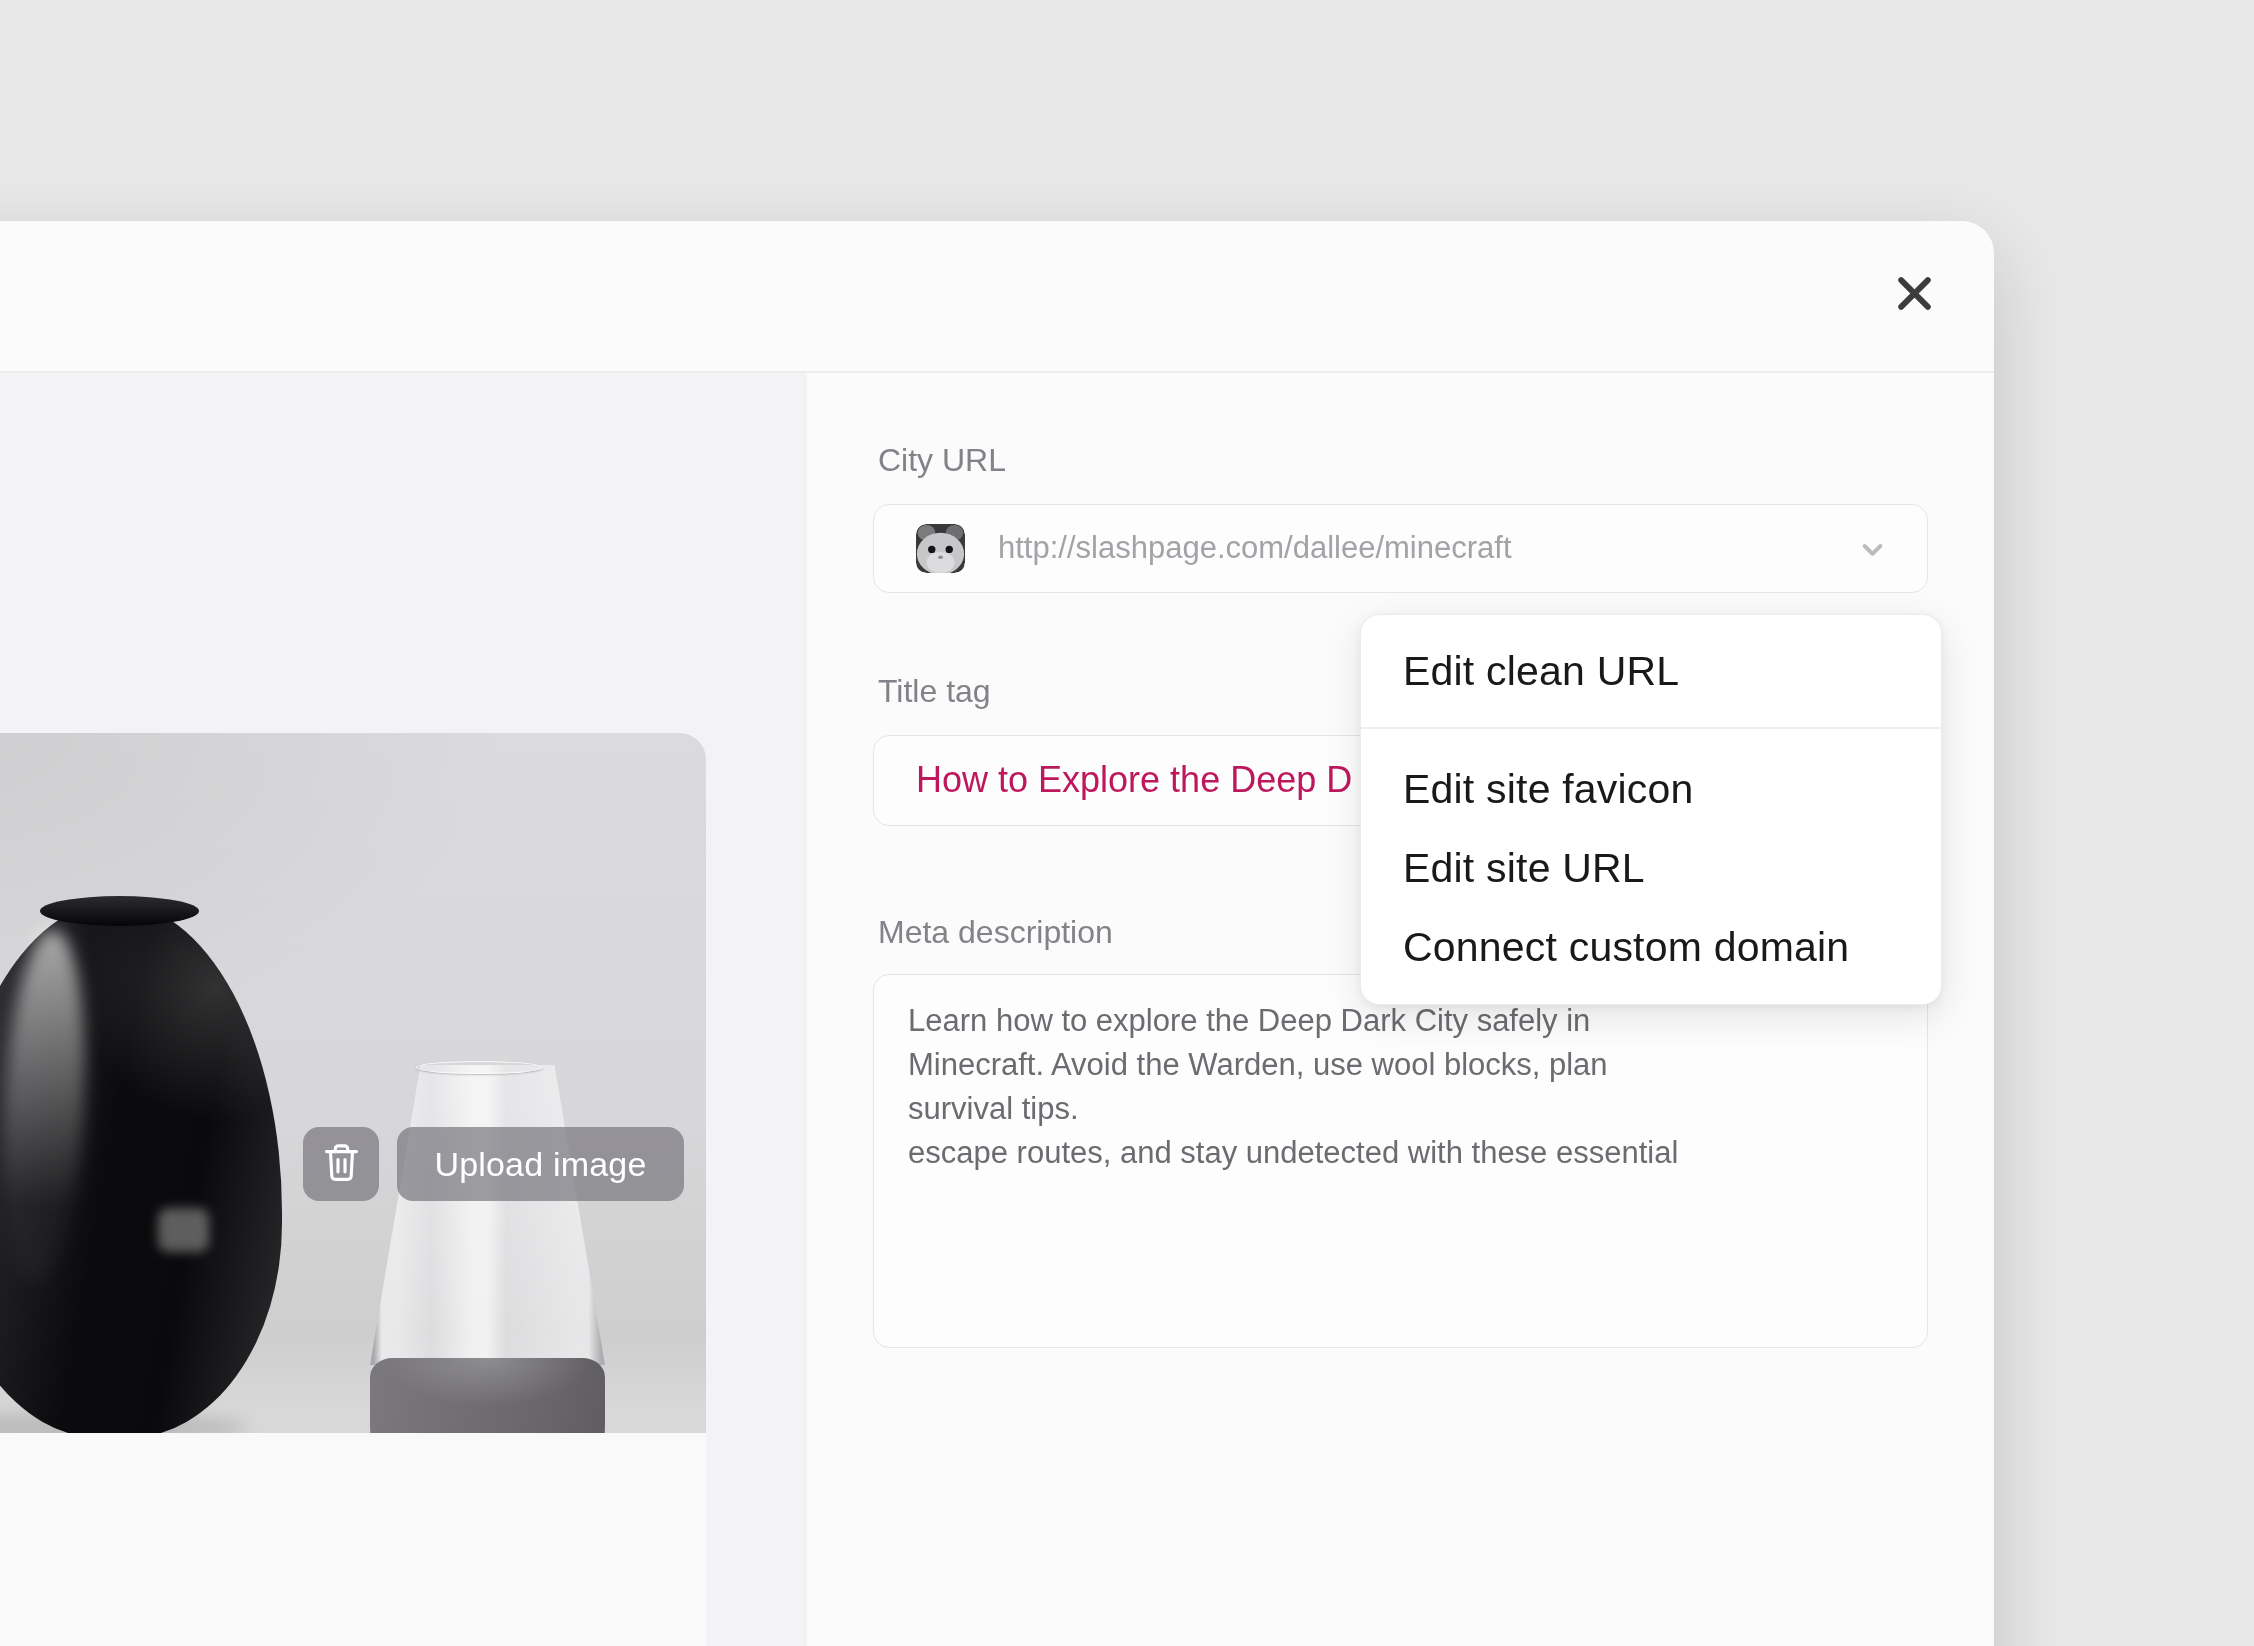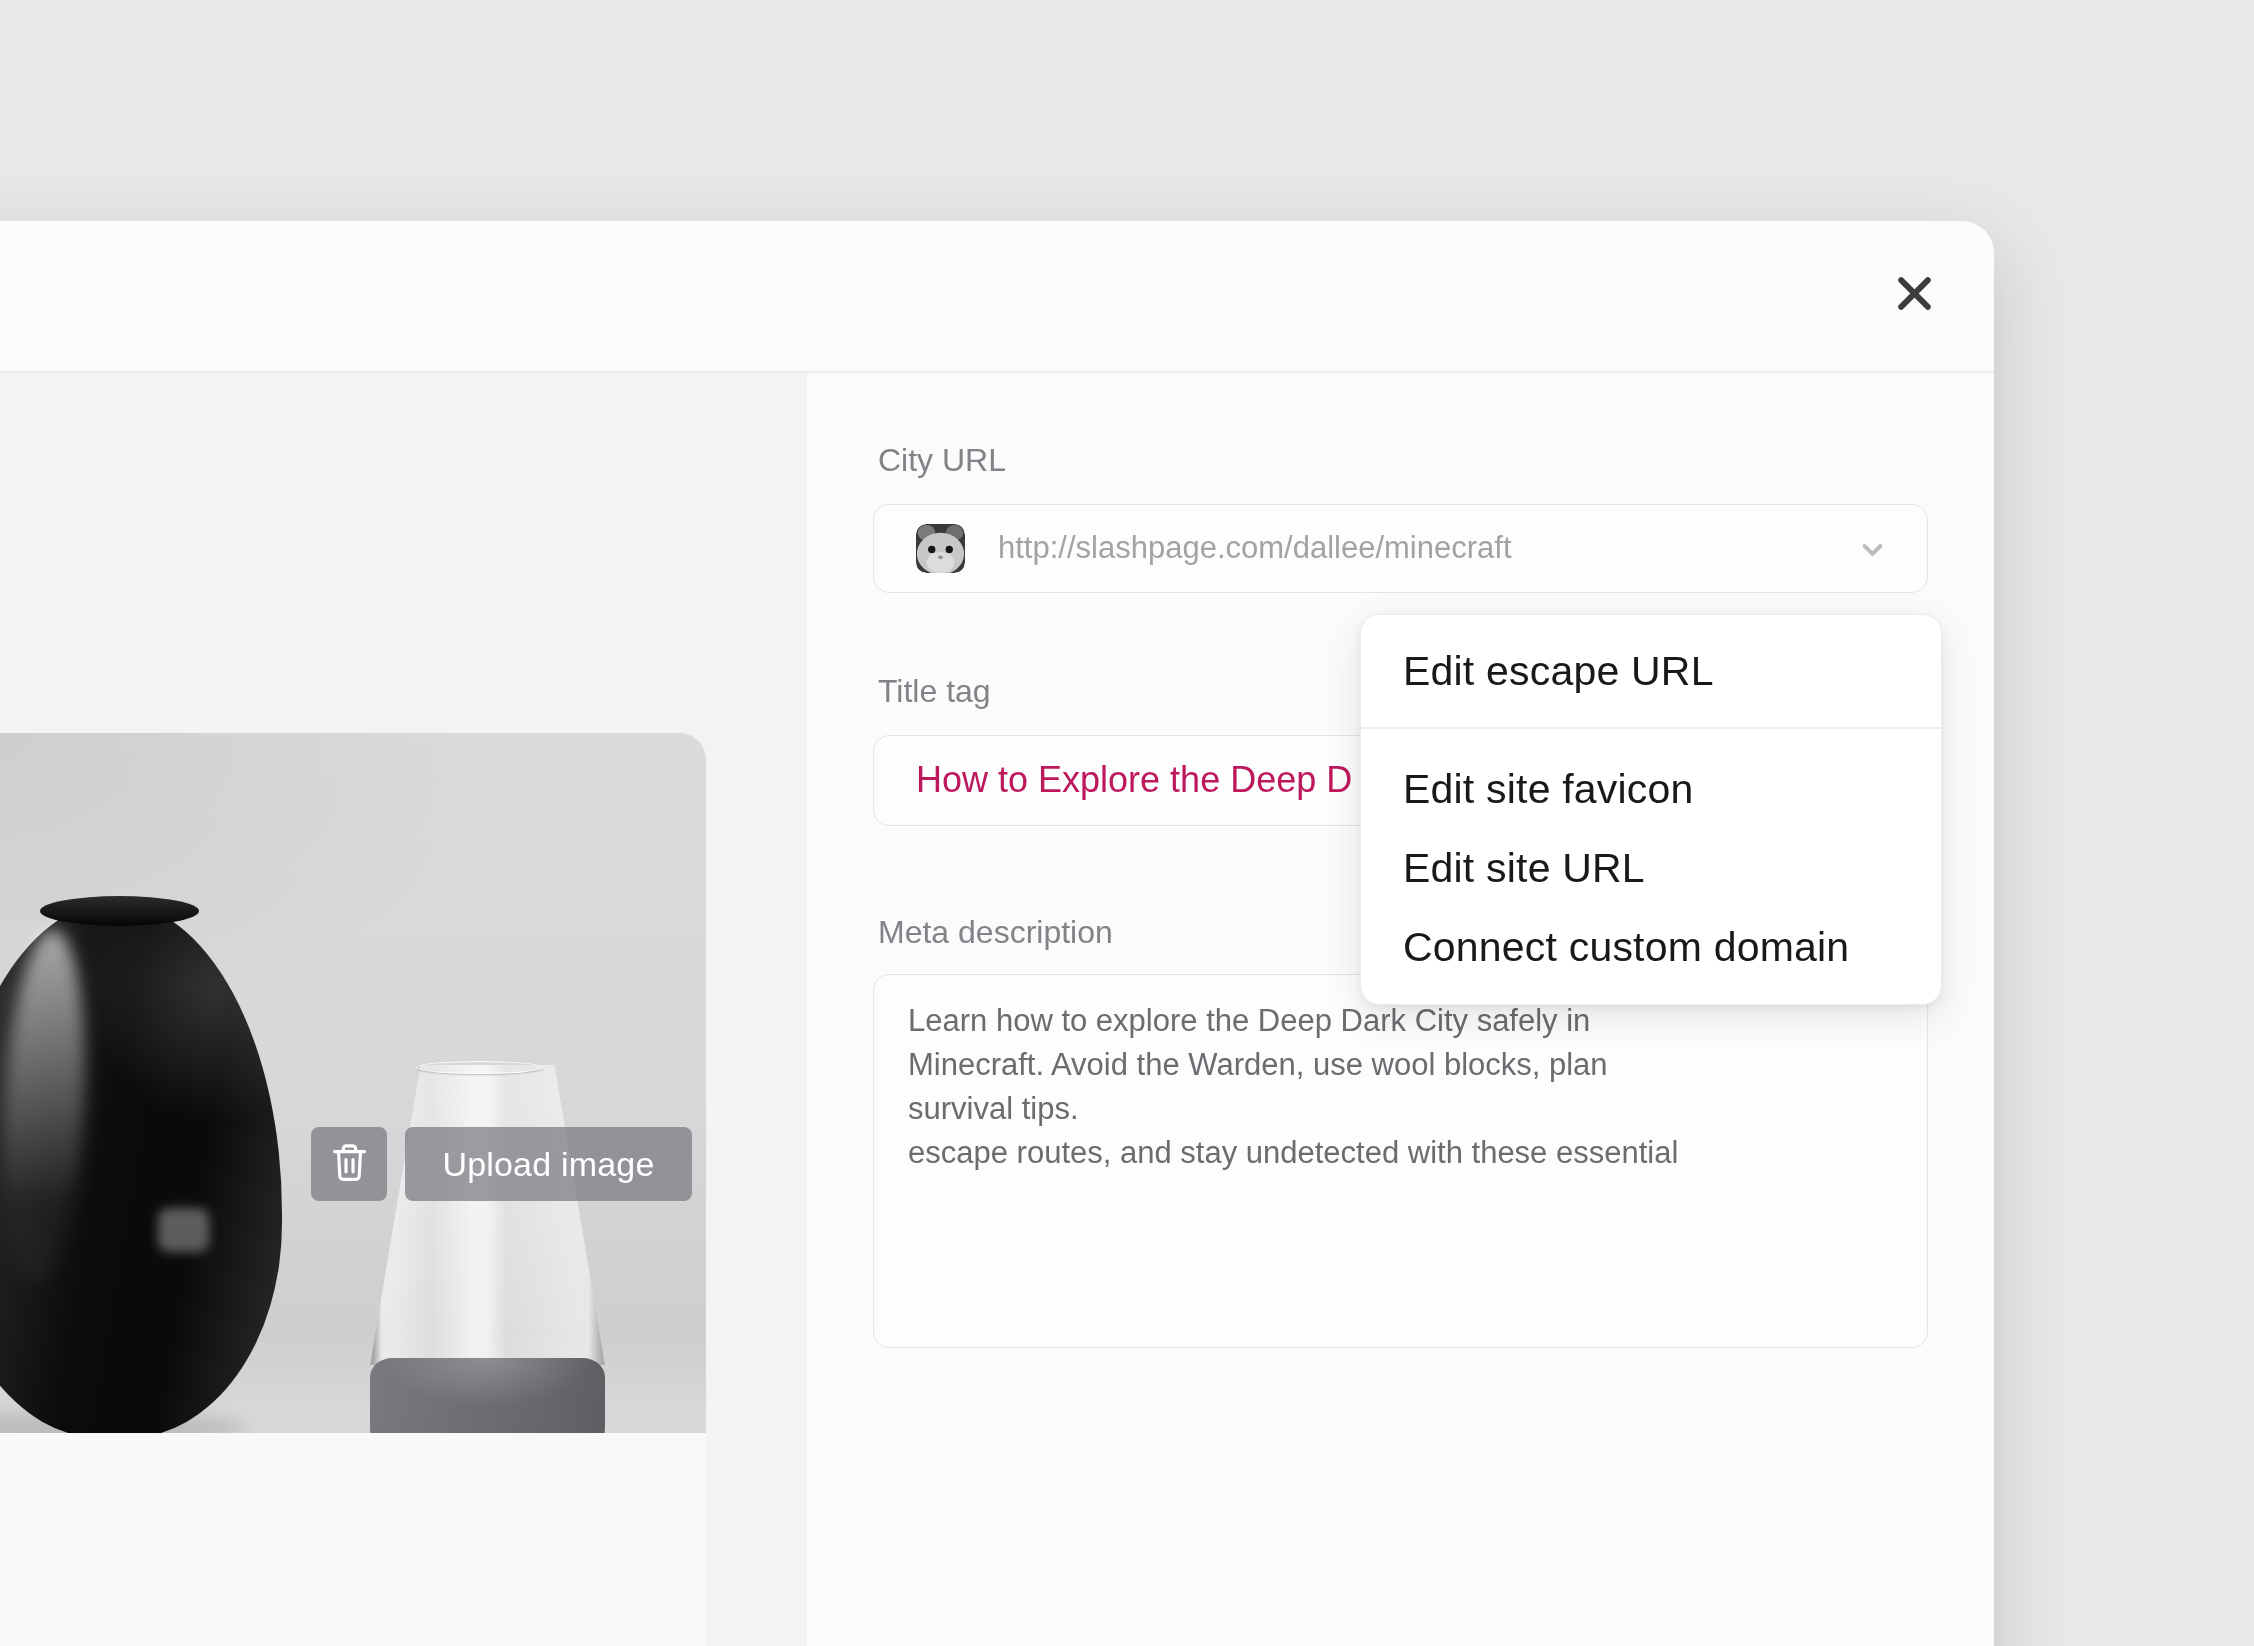--- a/index.html
+++ b/index.html
@@ -42,22 +42,22 @@
         rgba(250,250,251,.38) 88% 93%,rgba(125,124,129,.5) 98.5% 100%),
         linear-gradient(180deg,rgba(244,243,245,.5),rgba(238,237,240,.35));}
   .glass-rim{position:absolute;left:522px;top:328px;width:125px;height:10.6px;border-radius:50%;
       border:1.8px solid rgba(255,255,255,.9);box-shadow:0 0.9px 1.8px rgba(120,120,125,.5);}
   .glass-base{position:absolute;left:476px;top:625px;width:235px;height:221px;
       border-radius:10% 10% 52% 52% / 9% 9% 74% 74%;
       background:
         radial-gradient(80% 40% at 50% 0%, rgba(255,255,255,.22), rgba(255,255,255,0) 55%),
         linear-gradient(100deg,#7b797e 0%,#716f74 35%,#676569 70%,#5b595e 100%);}
   .shadow-oval{position:absolute;border-radius:50%;background:rgba(0,0,0,.13);filter:blur(8px);}
-  .photo-toolbar-btn{position:absolute;top:394px;height:74px;border-radius:8px;
-      background:rgba(122,121,127,.72);display:flex;align-items:center;justify-content:center;cursor:pointer;margin-left:8px;}
+  .photo-toolbar-btn{position:absolute;top:394px;height:74px;border-radius:16px;
+      background:rgba(122,121,127,.72);display:flex;align-items:center;justify-content:center;cursor:pointer;}
   .btn-trash{left:409px;width:76px;}
   .btn-upload{left:503px;width:287px;}
   .btn-upload span{color:#fff;font-size:34px;letter-spacing:0.2px;}
 
   
   .field-label{position:absolute;font-size:32px;color:#828288;}
   .input{position:absolute;left:979px;width:1055px;background:#fdfdfe;border:1.8px solid #e5e5e7;
          border-radius:16px;box-sizing:border-box;}
   .url-input{top:283px;height:89px;display:flex;align-items:center;cursor:pointer;padding-left:16px;}
   .favicon{position:absolute;left:42px;top:19.4px;width:49px;height:49px;border-radius:10.6px;overflow:hidden;}
@@ -160,21 +160,21 @@
       <div class="meta-text">
         <div>Learn how to explore the Deep Dark City safely in</div>
         <div>Minecraft. Avoid the Warden, use wool blocks, plan</div>
         <div>survival tips.</div>
         <div>escape routes, and stay undetected with these essential</div>
       </div>
     </div>
 
     <div class="menu">
       <div class="menu-sec1">
-        <div class="menu-item">Edit escape URL</div>
+        <div class="menu-item">Edit clean URL</div>
       </div>
       <div class="menu-divider"></div>
       <div class="menu-sec2">
         <div class="menu-item">Edit site favicon</div>
         <div class="menu-item">Edit site URL</div>
         <div class="menu-item">Connect custom domain</div>
       </div>
     </div>
 
   </div>

